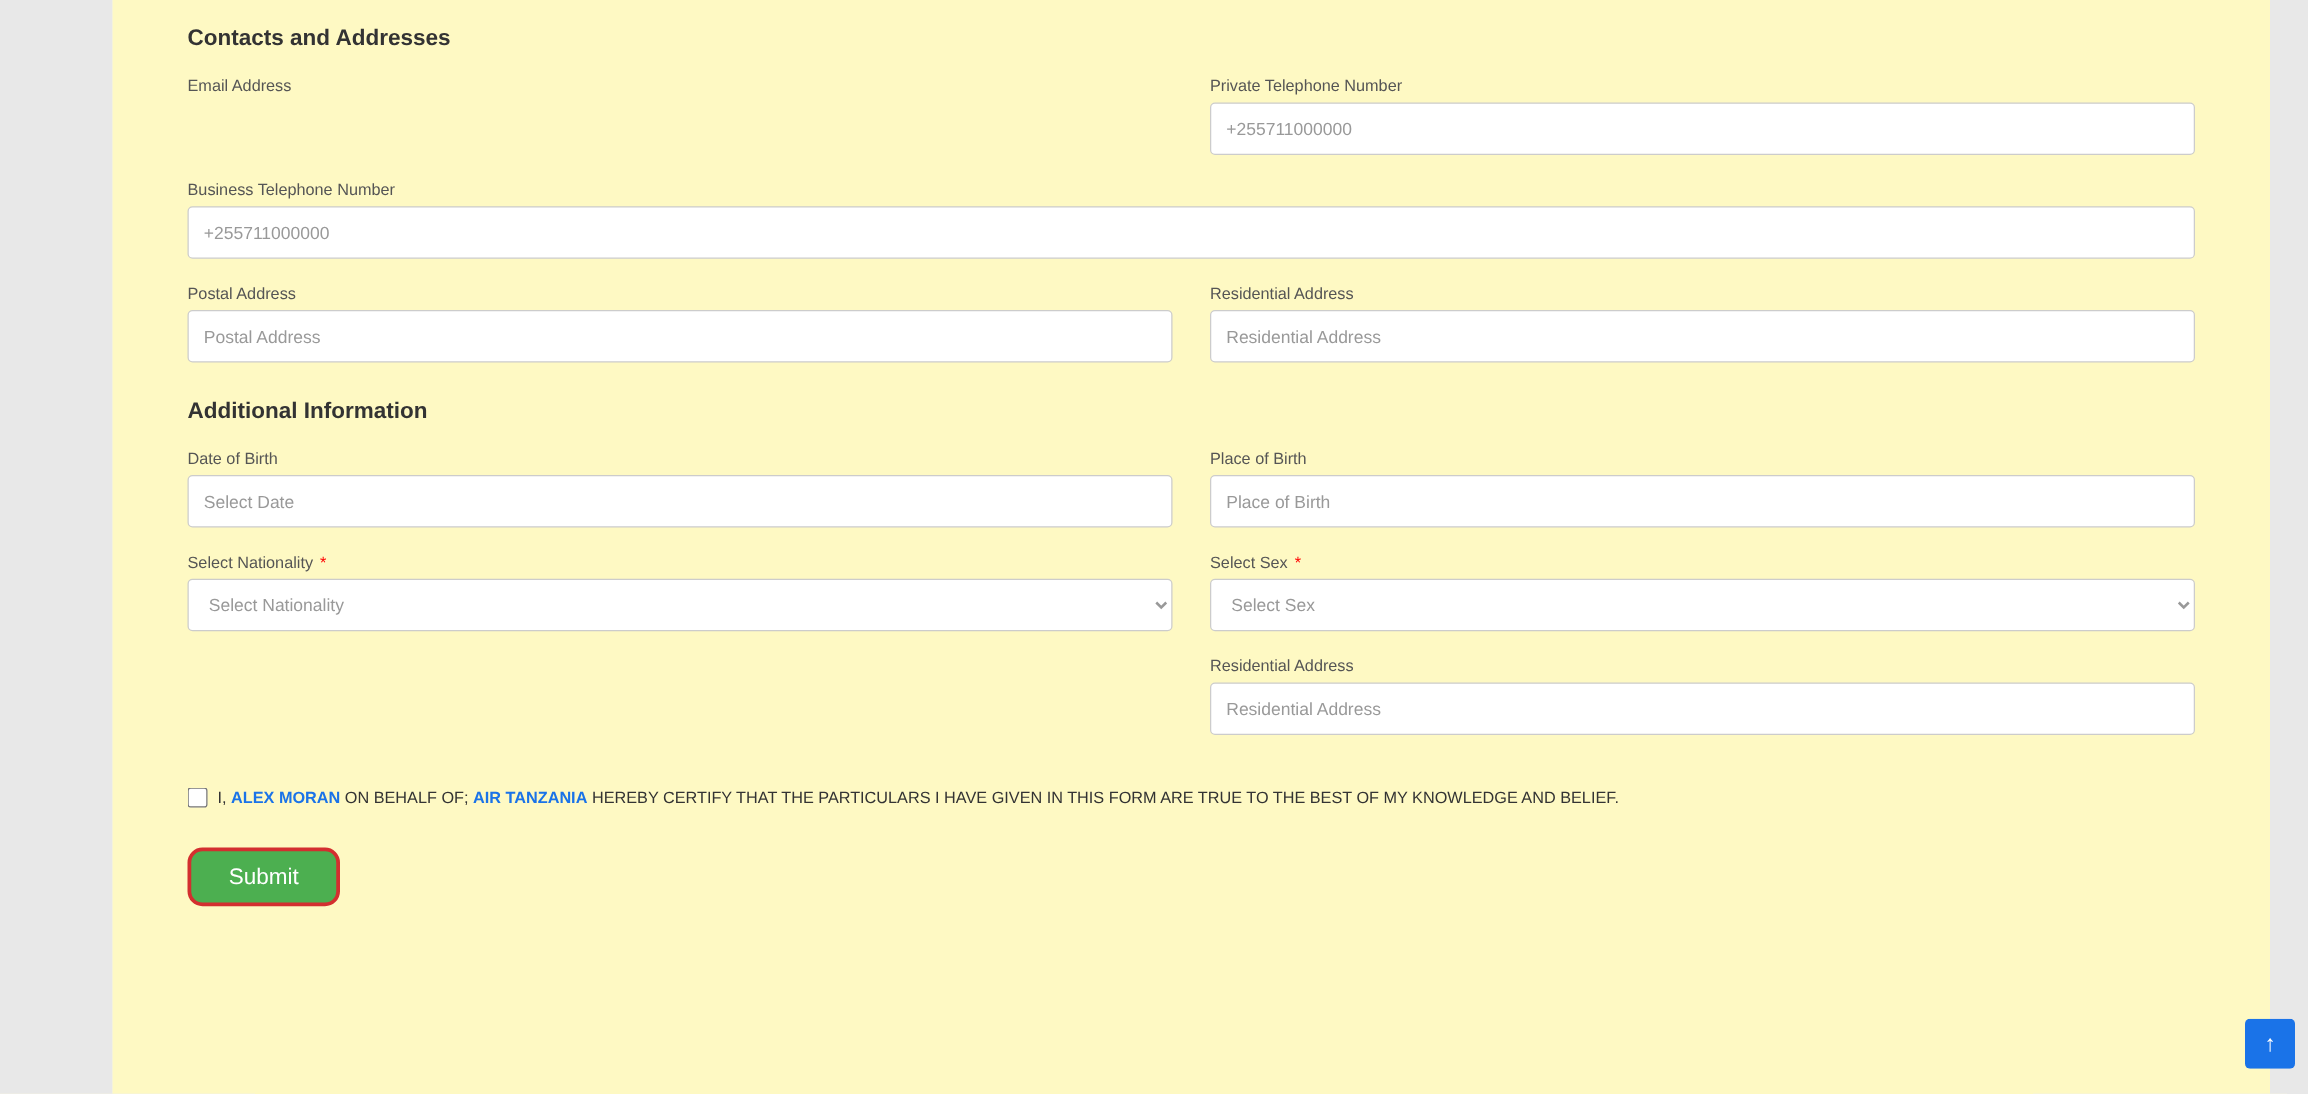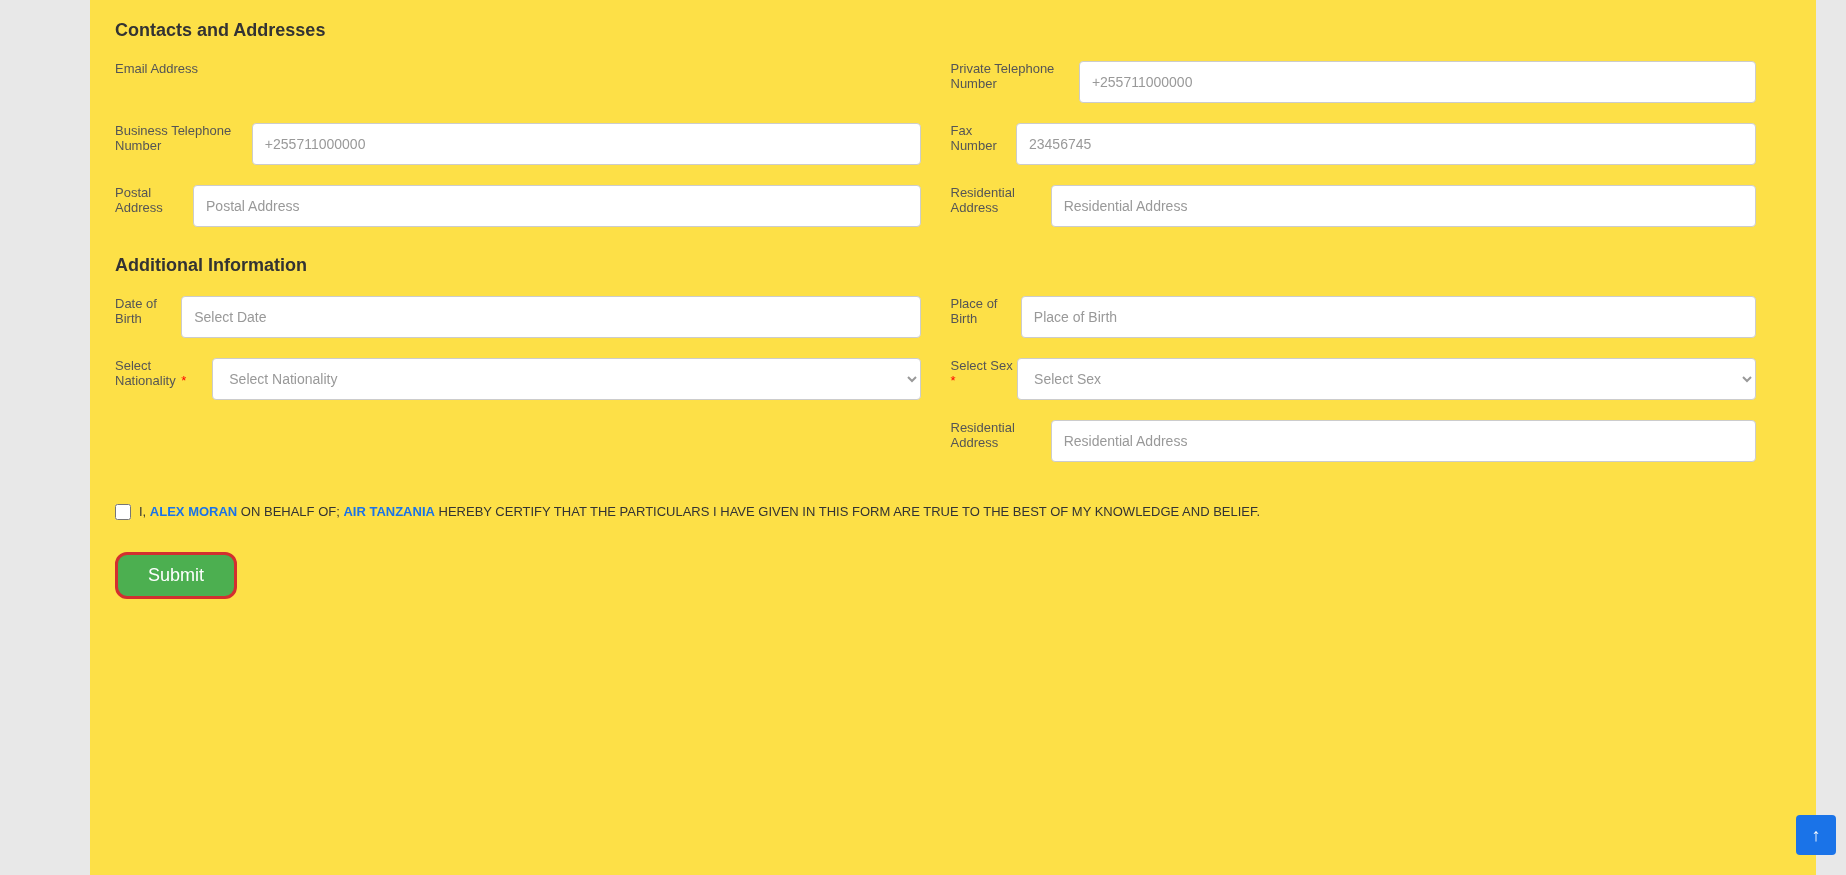--- a/index.html
+++ b/index.html
@@ -21,22 +21,22 @@
     }
 
     .left-sidebar {
       width: 90px;
       background-color: #e8e8e8;
       flex-shrink: 0;
     }
 
     .main-content {
       flex: 1;
-      background-color: #fde047;
-      padding: 20px 60px 40px 25px;
+      background-color: #fef9c3;
+      padding: 20px 60px 40px 60px;
       overflow-y: auto;
     }
 
     .right-sidebar {
       width: 30px;
       background-color: #e8e8e8;
       flex-shrink: 0;
       position: relative;
     }
 
@@ -66,21 +66,21 @@
 
     .form-row {
       display: flex;
       gap: 30px;
       margin-bottom: 20px;
     }
 
     .form-group {
       flex: 1;
       display: flex;
-      flex-direction: row;
+      flex-direction: column;
     }
 
     .form-label {
       font-size: 13px;
       color: #555;
       margin-bottom: 6px;
     }
 
     .required-star {
       color: red;
@@ -192,24 +192,20 @@
           <label class="form-label">Private Telephone Number</label>
           <input type="text" class="form-input" value="+255711000000" placeholder="+255711000000" style="">
         </div>
       </div>
 
       <div class="form-row">
         <div class="form-group">
           <label class="form-label">Business Telephone Number</label>
           <input type="text" class="form-input" value="+255711000000" placeholder="+255711000000" style="">
         </div>
-        <div class="form-group">
-          <label class="form-label">Fax Number</label>
-          <input type="text" class="form-input" value="23456745" placeholder="23456745" style="">
-        </div>
       </div>
 
       <div class="form-row">
         <div class="form-group">
           <label class="form-label">Postal Address</label>
           <input type="text" class="form-input" placeholder="Postal Address" style="">
         </div>
         <div class="form-group">
           <label class="form-label">Residential Address</label>
           <input type="text" class="form-input" placeholder="Residential Address" style="">

